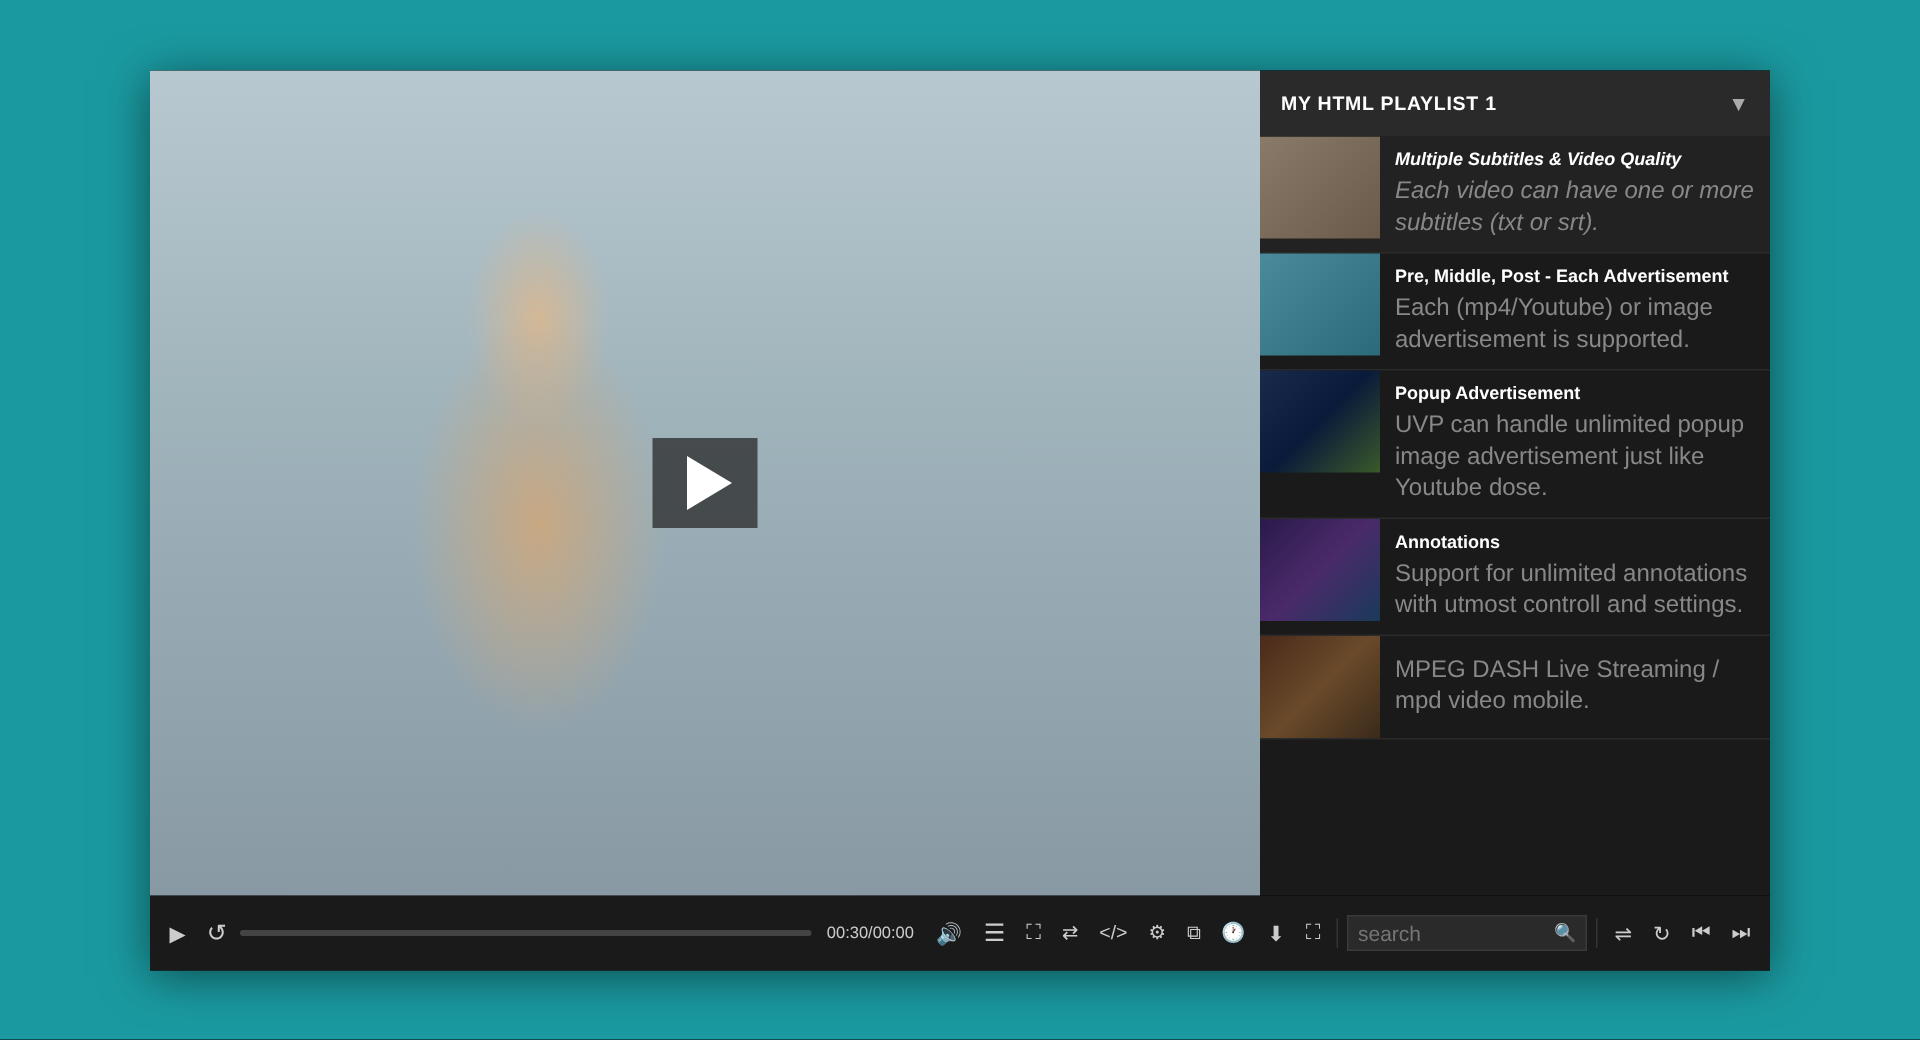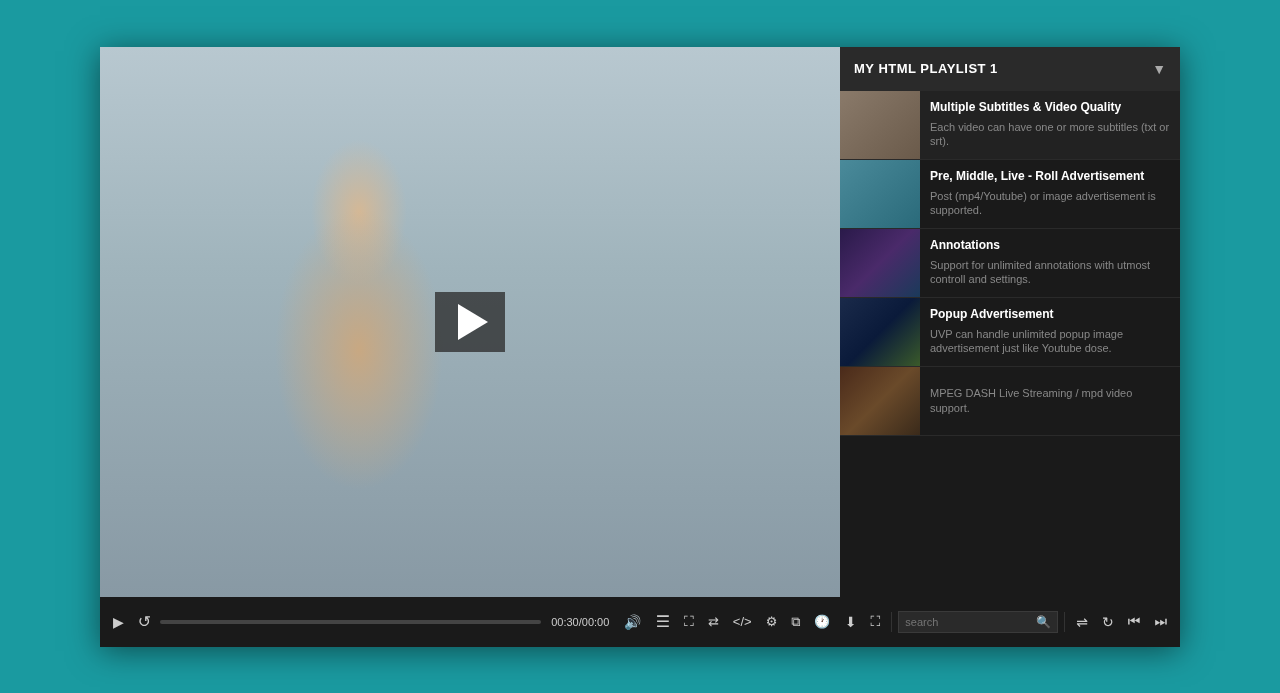--- a/index.html
+++ b/index.html
@@ -115,20 +115,21 @@
     }
     .playlist-item {
       display: flex;
       align-items: stretch;
       border-bottom: 1px solid #2a2a2a;
       cursor: pointer;
       position: relative;
     }
     .playlist-item.active {
       background: #222;
+      font-style: italic;
     }
     .playlist-thumb {
       width: 80px;
       height: 68px;
       flex-shrink: 0;
       overflow: hidden;
       position: relative;
     }
     
     .thumb-1 { background: linear-gradient(135deg, #8a7a6a 0%, #6a5a4a 100%); }
@@ -147,21 +148,21 @@
     }
     .playlist-item-title {
       color: #fff;
       font-size: 12px;
       font-weight: bold;
       line-height: 1.3;
       margin-bottom: 4px;
     }
     .playlist-item-desc {
       color: #888;
-      font-size: 11px;
+      font-size: 16px;
       line-height: 1.3;
     }
     
     .controls-bar {
       height: 50px;
       background: #1a1a1a;
       display: flex;
       align-items: center;
       padding: 0 8px;
       gap: 4px;
@@ -208,21 +209,21 @@
       border: 1px solid #3a3a3a;
       padding: 3px 6px;
       flex-shrink: 0;
       min-width: 120px;
       max-width: 160px;
     }
     .search-input {
       background: none;
       border: none;
       color: #888;
-      font-size: 11px;
+      font-size: 14px;
       outline: none;
       width: 100%;
     }
     .search-icon-btn {
       color: #777;
       font-size: 12px;
       cursor: pointer;
       flex-shrink: 0;
     }
     .divider {
@@ -271,48 +272,48 @@
     <div class="playlist-info">
       <div class="playlist-item-title">Multiple Subtitles &amp; Video Quality</div>
       <div class="playlist-item-desc">Each video can have one or more subtitles (txt or srt).</div>
     </div>
   </div>
           <div class="playlist-item">
     <div class="playlist-thumb thumb-2">
       <div class="thumb-person"></div>
     </div>
     <div class="playlist-info">
-      <div class="playlist-item-title">Pre, Middle, Live - Roll Advertisement</div>
-      <div class="playlist-item-desc">Post (mp4/Youtube) or image advertisement is supported.</div>
+      <div class="playlist-item-title">Pre, Middle, Post - Each Advertisement</div>
+      <div class="playlist-item-desc">Each (mp4/Youtube) or image advertisement is supported.</div>
+    </div>
+  </div>
+          <div class="playlist-item">
+    <div class="playlist-thumb thumb-3">
+      <div class="thumb-person"></div>
+    </div>
+    <div class="playlist-info">
+      <div class="playlist-item-title">Popup Advertisement</div>
+      <div class="playlist-item-desc">UVP can handle unlimited popup image advertisement just like Youtube dose.</div>
     </div>
   </div>
           <div class="playlist-item">
     <div class="playlist-thumb thumb-4">
       <div class="thumb-person"></div>
     </div>
     <div class="playlist-info">
       <div class="playlist-item-title">Annotations</div>
       <div class="playlist-item-desc">Support for unlimited annotations with utmost controll and settings.</div>
     </div>
   </div>
           <div class="playlist-item">
-    <div class="playlist-thumb thumb-3">
-      <div class="thumb-person"></div>
-    </div>
-    <div class="playlist-info">
-      <div class="playlist-item-title">Popup Advertisement</div>
-      <div class="playlist-item-desc">UVP can handle unlimited popup image advertisement just like Youtube dose.</div>
-    </div>
-  </div>
-          <div class="playlist-item">
     <div class="playlist-thumb thumb-6">
       <div class="thumb-person"></div>
     </div>
     <div class="playlist-info">
-      <div class="playlist-item-desc">MPEG DASH Live Streaming / mpd video support.</div>
+      <div class="playlist-item-desc">MPEG DASH Live Streaming / mpd video mobile.</div>
     </div>
   </div>
         </div>
     </div>
   </div>
 
   <div class="controls-bar">
     <button class="ctrl-btn">▶</button>
     <button class="ctrl-btn" style="font-size:16px;">↺</button>
     <div class="progress-bar-wrap">

